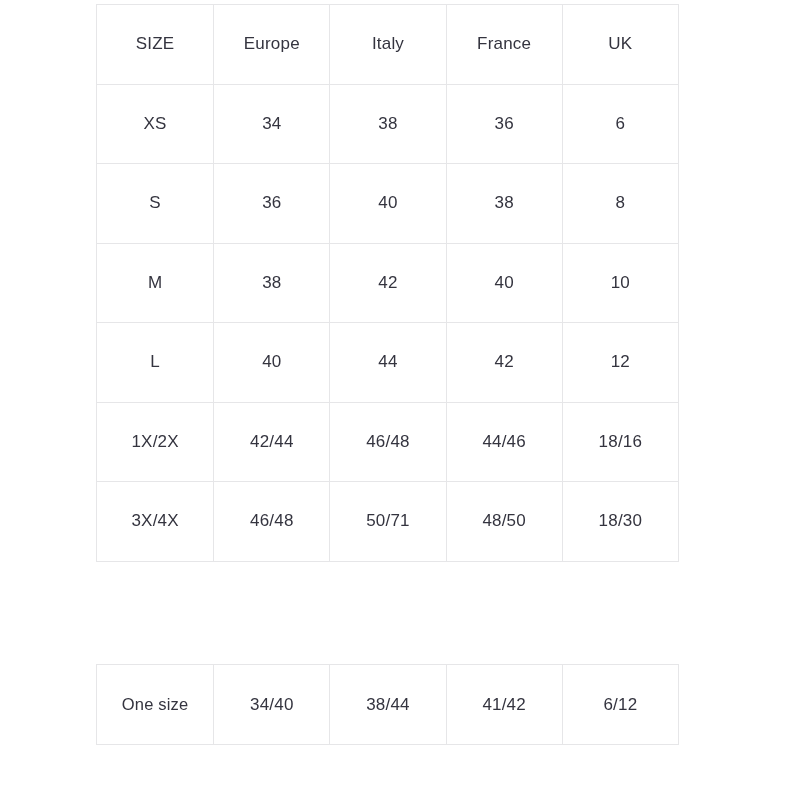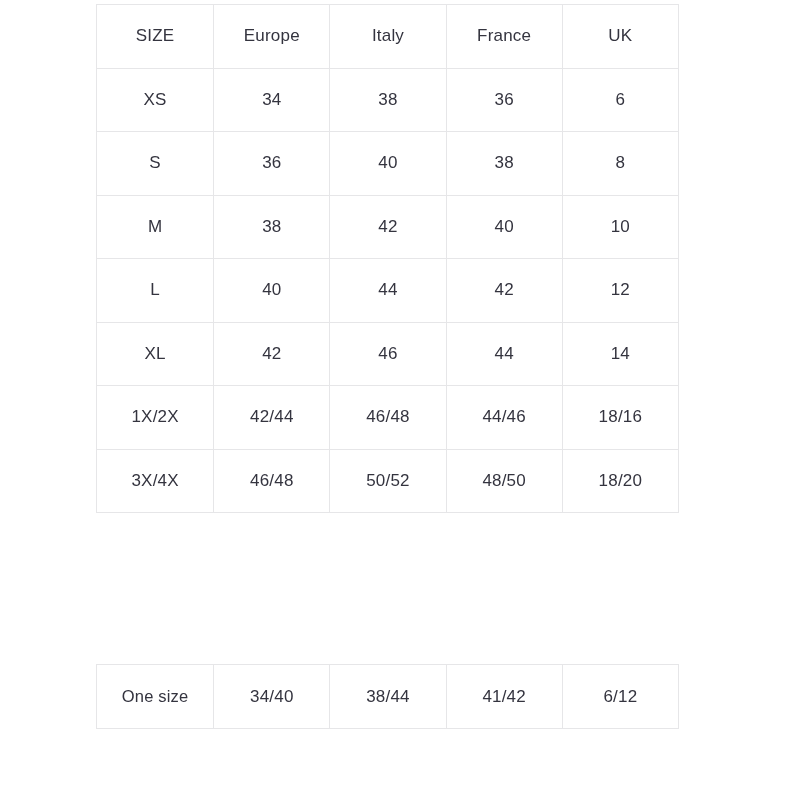--- a/index.html
+++ b/index.html
@@ -34,21 +34,21 @@
     width: 100%;
   }
   table.size-table col.c-size { width: 117px; }
   table.size-table col.c-col  { width: 116px; }
 
   table.size-table td,
   table.size-table th {
     border: 1px solid #e6e6e8;
     text-align: center;
     vertical-align: middle;
-    padding: 0;
+    padding: 8px;
     font-weight: normal;
     font-size: 17px;
     color: #34343f;
     letter-spacing: 0.2px;
   }
   .main td, .main th { height: 62.5px; }
   .secondary td, .secondary th { height: 63px; }
 
   th.head-cell {
     font-weight: bold;
@@ -116,39 +116,32 @@
           <td class="value">10</td>
         </tr>
         <tr>
           <td class="row-label">L</td>
           <td class="value">40</td>
           <td class="value">44</td>
           <td class="value">42</td>
           <td class="value">12</td>
         </tr>
         <tr>
-          <td class="row-label">XL</td>
-          <td class="value">42</td>
-          <td class="value">46</td>
-          <td class="value">44</td>
-          <td class="value">14</td>
-        </tr>
-        <tr>
           <td class="row-label">1X/2X</td>
           <td class="value">42/44</td>
           <td class="value">46/48</td>
           <td class="value">44/46</td>
           <td class="value">18/16</td>
         </tr>
         <tr>
           <td class="row-label">3X/4X</td>
           <td class="value">46/48</td>
-          <td class="value">50/52</td>
+          <td class="value">50/71</td>
           <td class="value">48/50</td>
-          <td class="value">18/20</td>
+          <td class="value">18/30</td>
         </tr>
       </tbody>
     </table>
   </div>
 
   <div class="table-wrap secondary">
     <table class="size-table secondary">
       <colgroup>
         <col class="c-size">
         <col class="c-col">

